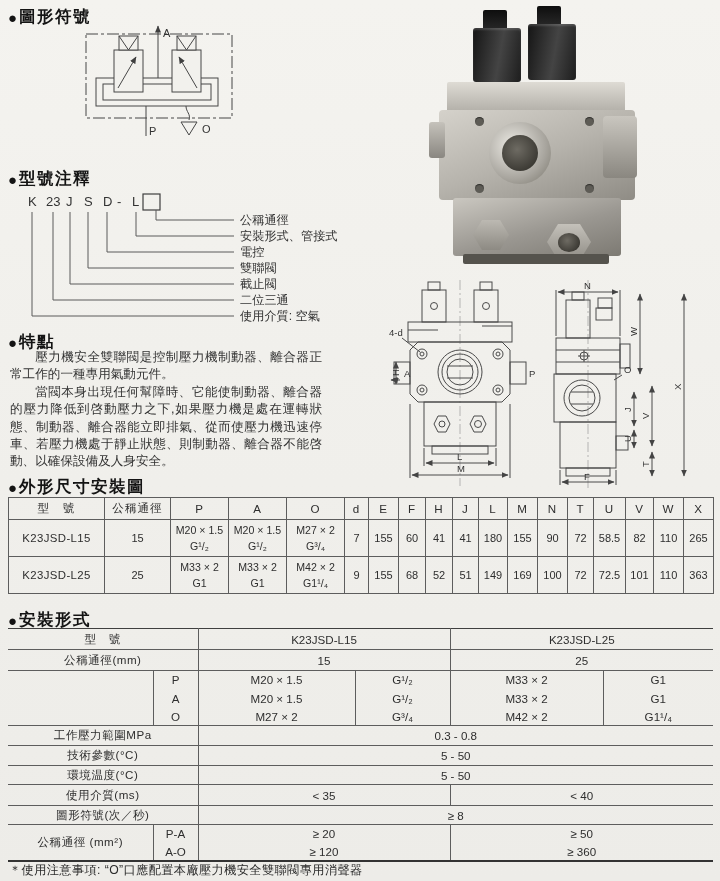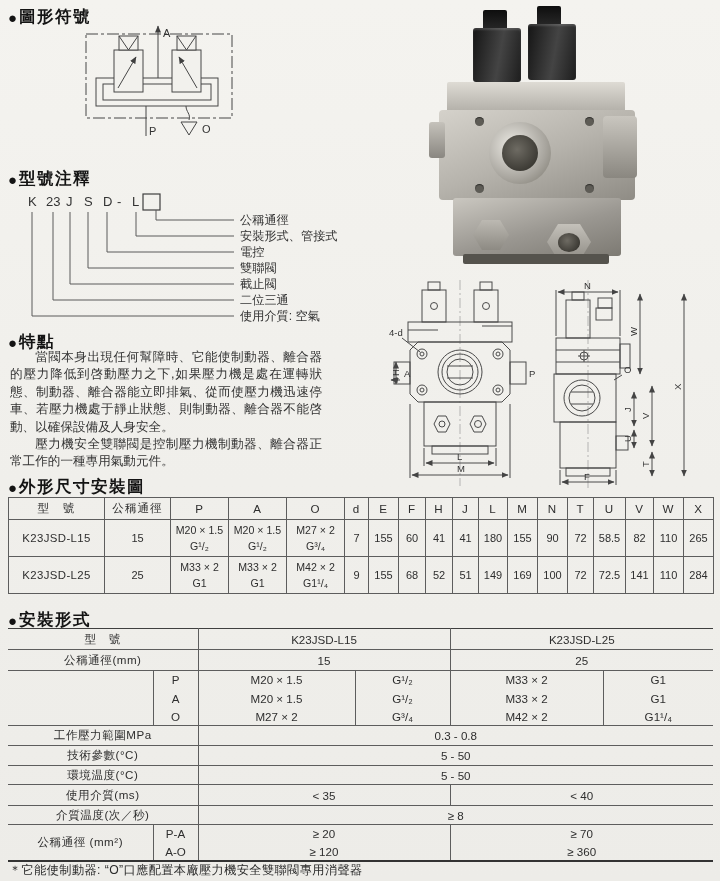--- a/index.html
+++ b/index.html
@@ -146,22 +146,22 @@
       <text x="224" y="114">二位三通</text>
       <text x="224" y="130">使用介質: 空氣</text>
     </g>
   </svg>
 
   <div class="sec-title" style="left:8px;top:331px;">
     <span class="blt">●</span>
     <span>特點</span>
   </div>
   <div class="features">
+    <p>壓力機安全雙聯閥是控制壓力機制動器、離合器正常工作的一種專用氣動元件。</p>
     <p>當閥本身出現任何幫障時、它能使制動器、離合器的壓力降低到啓動壓力之下,如果壓力機是處在運轉狀態、制動器、離合器能立即排氣、從而使壓力機迅速停車、若壓力機處于靜止狀態、則制動器、離合器不能啓動、以確保設備及人身安全。</p>
-    <p>壓力機安全雙聯閥是控制壓力機制動器、離合器正常工作的一種專用氣動元件。</p>
   </div>
 
   <svg class="abs" style="left:388px;top:278px;" width="332" height="214" viewBox="0 0 332 214">
     <defs>
       <marker id="dm" markerWidth="8" markerHeight="7" refX="6.5" refY="3" orient="auto-start-reverse">
         <path d="M0,0 L7,3 L0,6 Z" fill="#444"></path>
       </marker>
     </defs>
 
     <g fill="none" stroke="#4a4a4a" stroke-width="1">
@@ -353,23 +353,23 @@
       <td>9</td>
       <td>155</td>
       <td>68</td>
       <td>52</td>
       <td>51</td>
       <td>149</td>
       <td>169</td>
       <td>100</td>
       <td>72</td>
       <td>72.5</td>
-      <td>141</td>
+      <td>101</td>
       <td>110</td>
-      <td>284</td>
+      <td>363</td>
     </tr>
   </tbody>
     </table>
 
   <div class="sec-title" style="left:8px;top:609px;">
     <span class="blt">●</span>
     <span>安裝形式</span>
   </div>
 
   <table class="t2">
@@ -425,32 +425,32 @@
     <tr style="height:19px">
       <td colspan="2" class="lbl">環境温度(°C)</td>
       <td colspan="4" class="bl">5 - 50</td>
     </tr>
     <tr style="height:21px">
       <td colspan="2" class="lbl">使用介質(ms)</td>
       <td colspan="2" class="bl">&lt; 35</td>
       <td colspan="2" class="bl">&lt; 40</td>
     </tr>
     <tr style="height:19px">
-      <td colspan="2" class="lbl">介質温度(次／秒)</td>
+      <td colspan="2" class="lbl">圖形符號(次／秒)</td>
       <td colspan="4" class="bl">≥ 8</td>
     </tr>
     <tr style="height:18px">
       <td rowspan="2" class="lbl">公稱通徑 (mm²)</td>
       <td class="bl nb">P-A</td>
       <td colspan="2" class="bl nb">≥ 20</td>
-      <td colspan="2" class="bl nb">≥ 70</td>
+      <td colspan="2" class="bl nb">≥ 50</td>
     </tr>
     <tr style="height:18px">
       <td class="bl nb">A-O</td>
       <td colspan="2" class="bl nb">≥ 120</td>
       <td colspan="2" class="bl nb">≥ 360</td>
     </tr>
   </tbody>
     </table>
 
-  <div class="footnote">＊它能使制動器: “O”口應配置本廠壓力機安全雙聯閥專用消聲器</div>
+  <div class="footnote">＊使用注意事項: “O”口應配置本廠壓力機安全雙聯閥專用消聲器</div>
 
 </div>
 
 </body></html>

